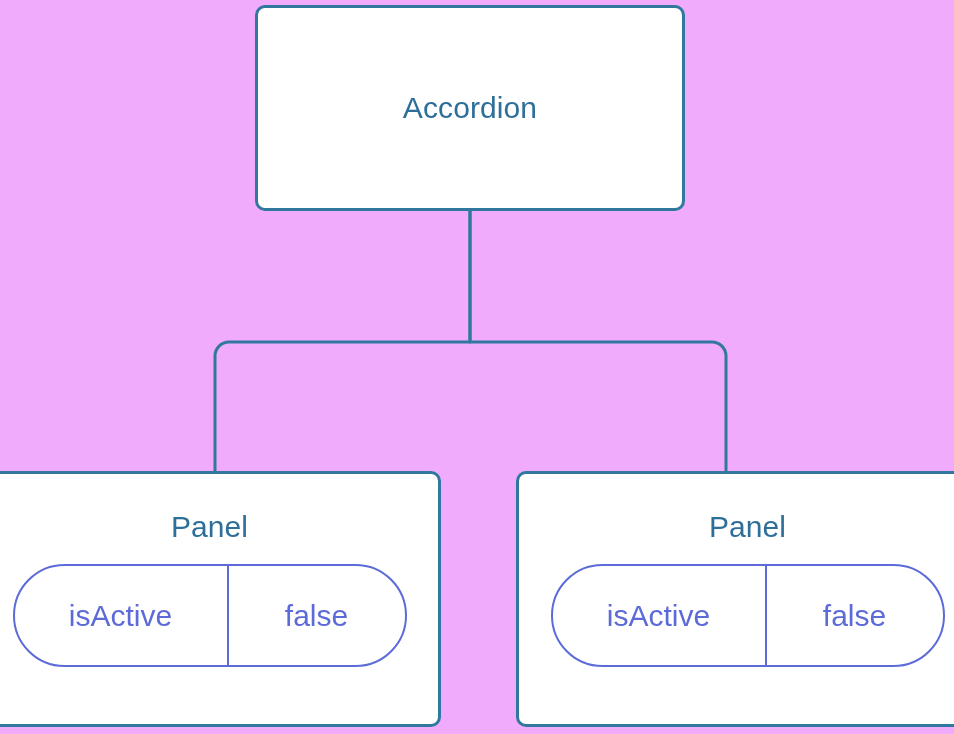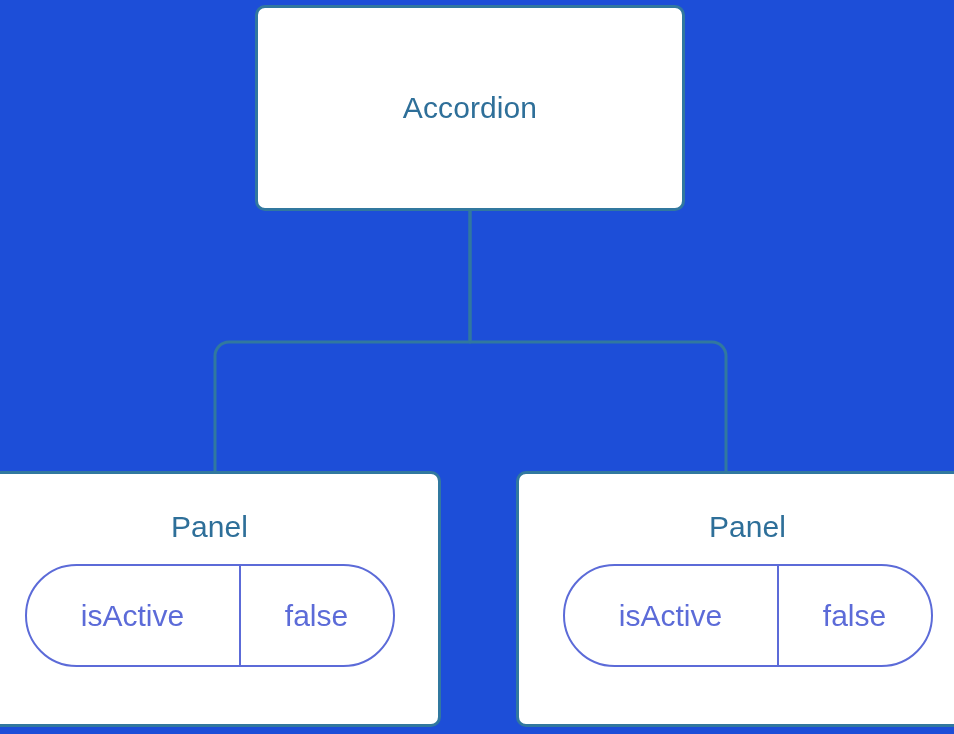--- a/index.html
+++ b/index.html
@@ -7,21 +7,21 @@
     margin: 0;
     padding: 0;
     background: #ffffff;
   }
 
   #canvas {
     position: relative;
     width: 954px;
     height: 734px;
     overflow: hidden;
-    background: #1d4ed8;
+    background: #f0abfc;
     font-family: "Liberation Sans", "DejaVu Sans", sans-serif;
     -webkit-font-smoothing: antialiased;
   }
 
   
   #connectors {
     position: absolute;
     left: 0;
     top: 0;
     width: 954px;
@@ -107,21 +107,21 @@
     white-space: nowrap;
     box-sizing: border-box;
   }
 
   .prop-key {
     width: 214px;
     border-right: 2px solid #5c6bd8;
   }
 
   .prop-value {
-    width: 152px;
+    width: 176px;
   }
 </style>
 </head>
 <body>
 
 <div id="canvas">
 
   <svg id="connectors" viewBox="0 0 954 734" width="954" height="734" xmlns="http://www.w3.org/2000/svg">
 
     <path d="M 470 209 L 470 342 L 229 342 A 14 14 0 0 0 215 356 L 215 474" fill="none" stroke="#31789f" stroke-width="3" stroke-linecap="butt" stroke-linejoin="round"></path>

